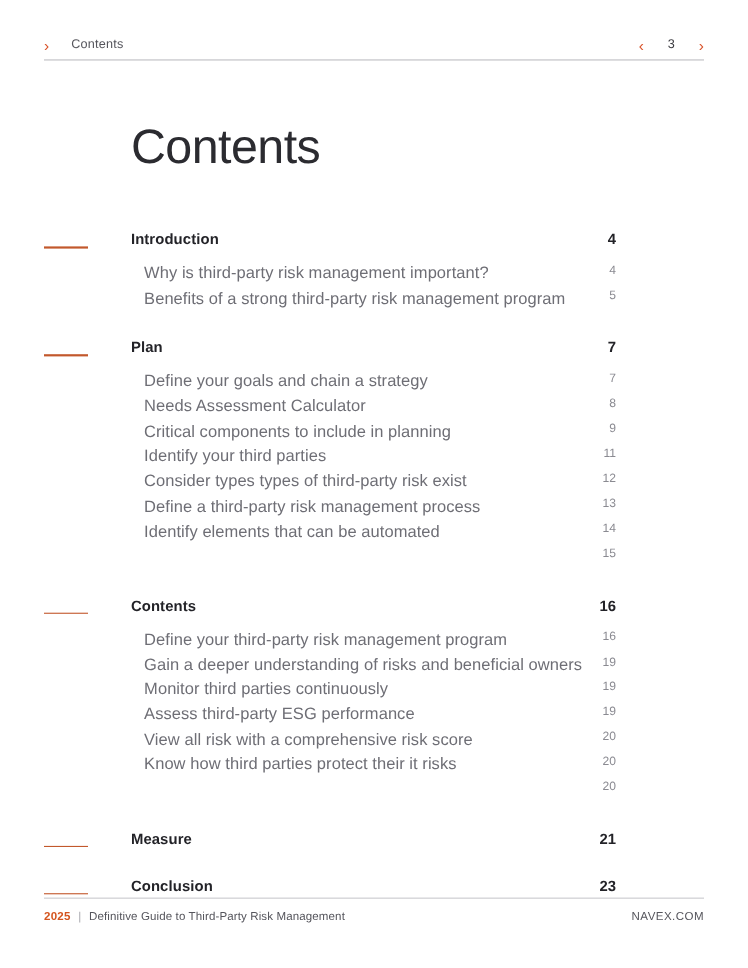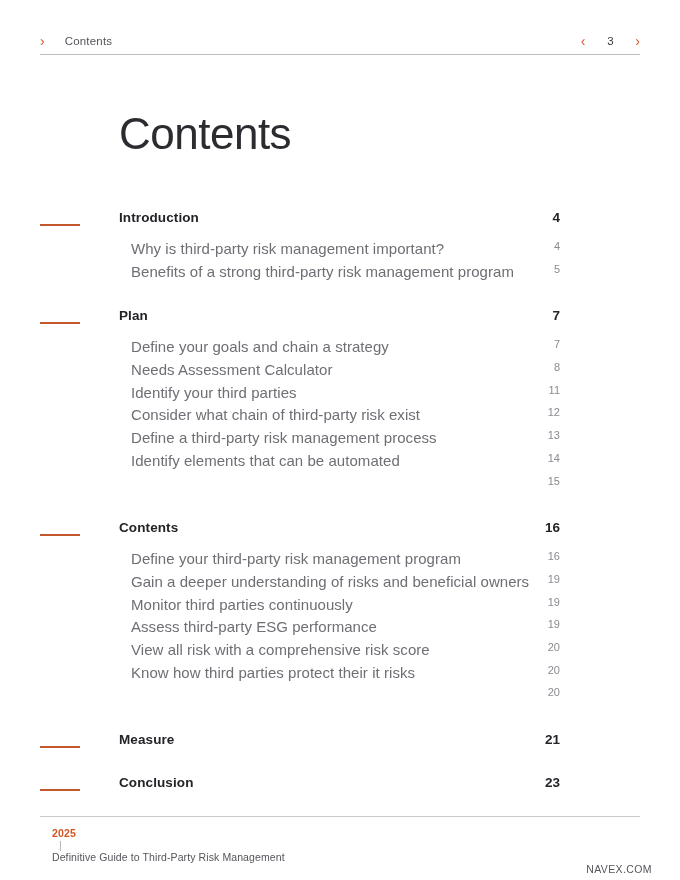--- a/index.html
+++ b/index.html
@@ -155,26 +155,25 @@
   .footer-rule {
     position: absolute;
     left: 40px;
     top: 816px;
     width: 600px;
     height: 1px;
     background: #c9c9ce;
   }
   .footer {
     position: absolute;
-    left: 52px;
+    left: 40px;
     top: 827px;
     width: 600px;
     display: flex;
     font-size: 10.5px;
-    flex-direction: column;
   }
   .footer-year {
     color: #d4551f;
     font-weight: bold;
     letter-spacing: 0.2px;
   }
   .footer-sep {
     color: #a8a8ae;
     margin: 0 7px;
   }
@@ -231,25 +230,29 @@
       </div>
       <div class="sub">
         <span class="sub-title">Define your goals and chain a strategy</span>
         <span class="sub-page">7</span>
       </div>
       <div class="sub">
         <span class="sub-title">Needs Assessment Calculator</span>
         <span class="sub-page">8</span>
       </div>
       <div class="sub">
+        <span class="sub-title">Critical components to include in planning</span>
+        <span class="sub-page">9</span>
+      </div>
+      <div class="sub">
         <span class="sub-title">Identify your third parties</span>
         <span class="sub-page">11</span>
       </div>
       <div class="sub">
-        <span class="sub-title">Consider what chain of third-party risk exist</span>
+        <span class="sub-title">Consider types types of third-party risk exist</span>
         <span class="sub-page">12</span>
       </div>
       <div class="sub">
         <span class="sub-title">Define a third-party risk management process</span>
         <span class="sub-page">13</span>
       </div>
       <div class="sub">
         <span class="sub-title">Identify elements that can be automated</span>
         <span class="sub-page">14</span>
       </div>

